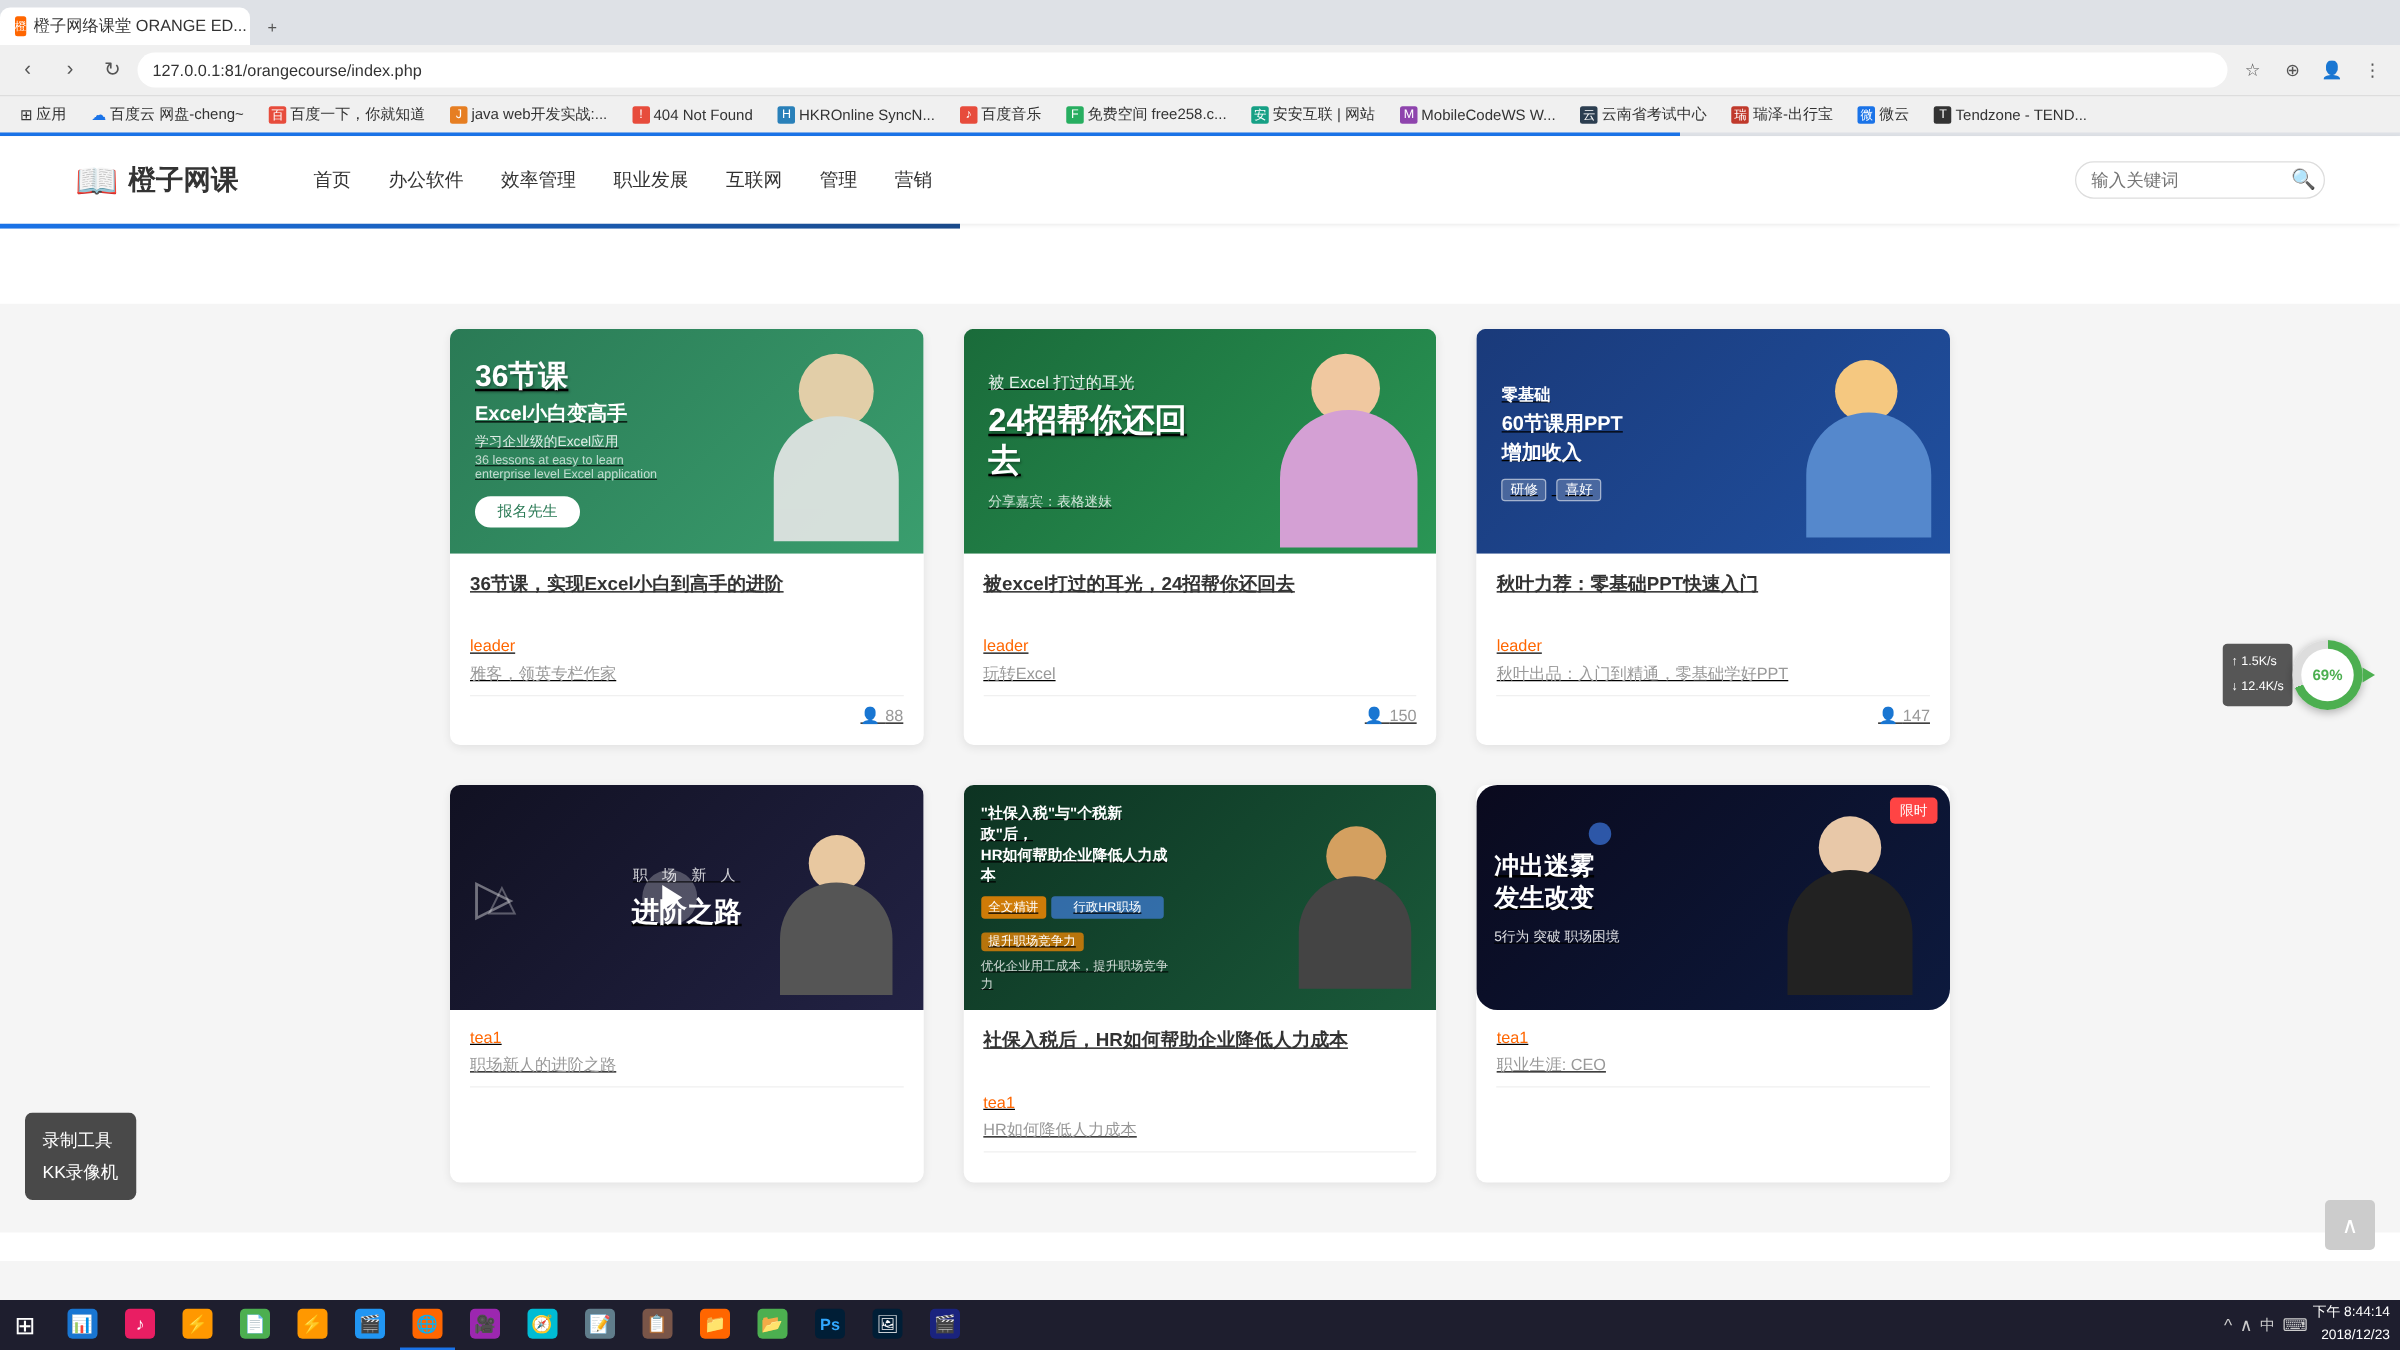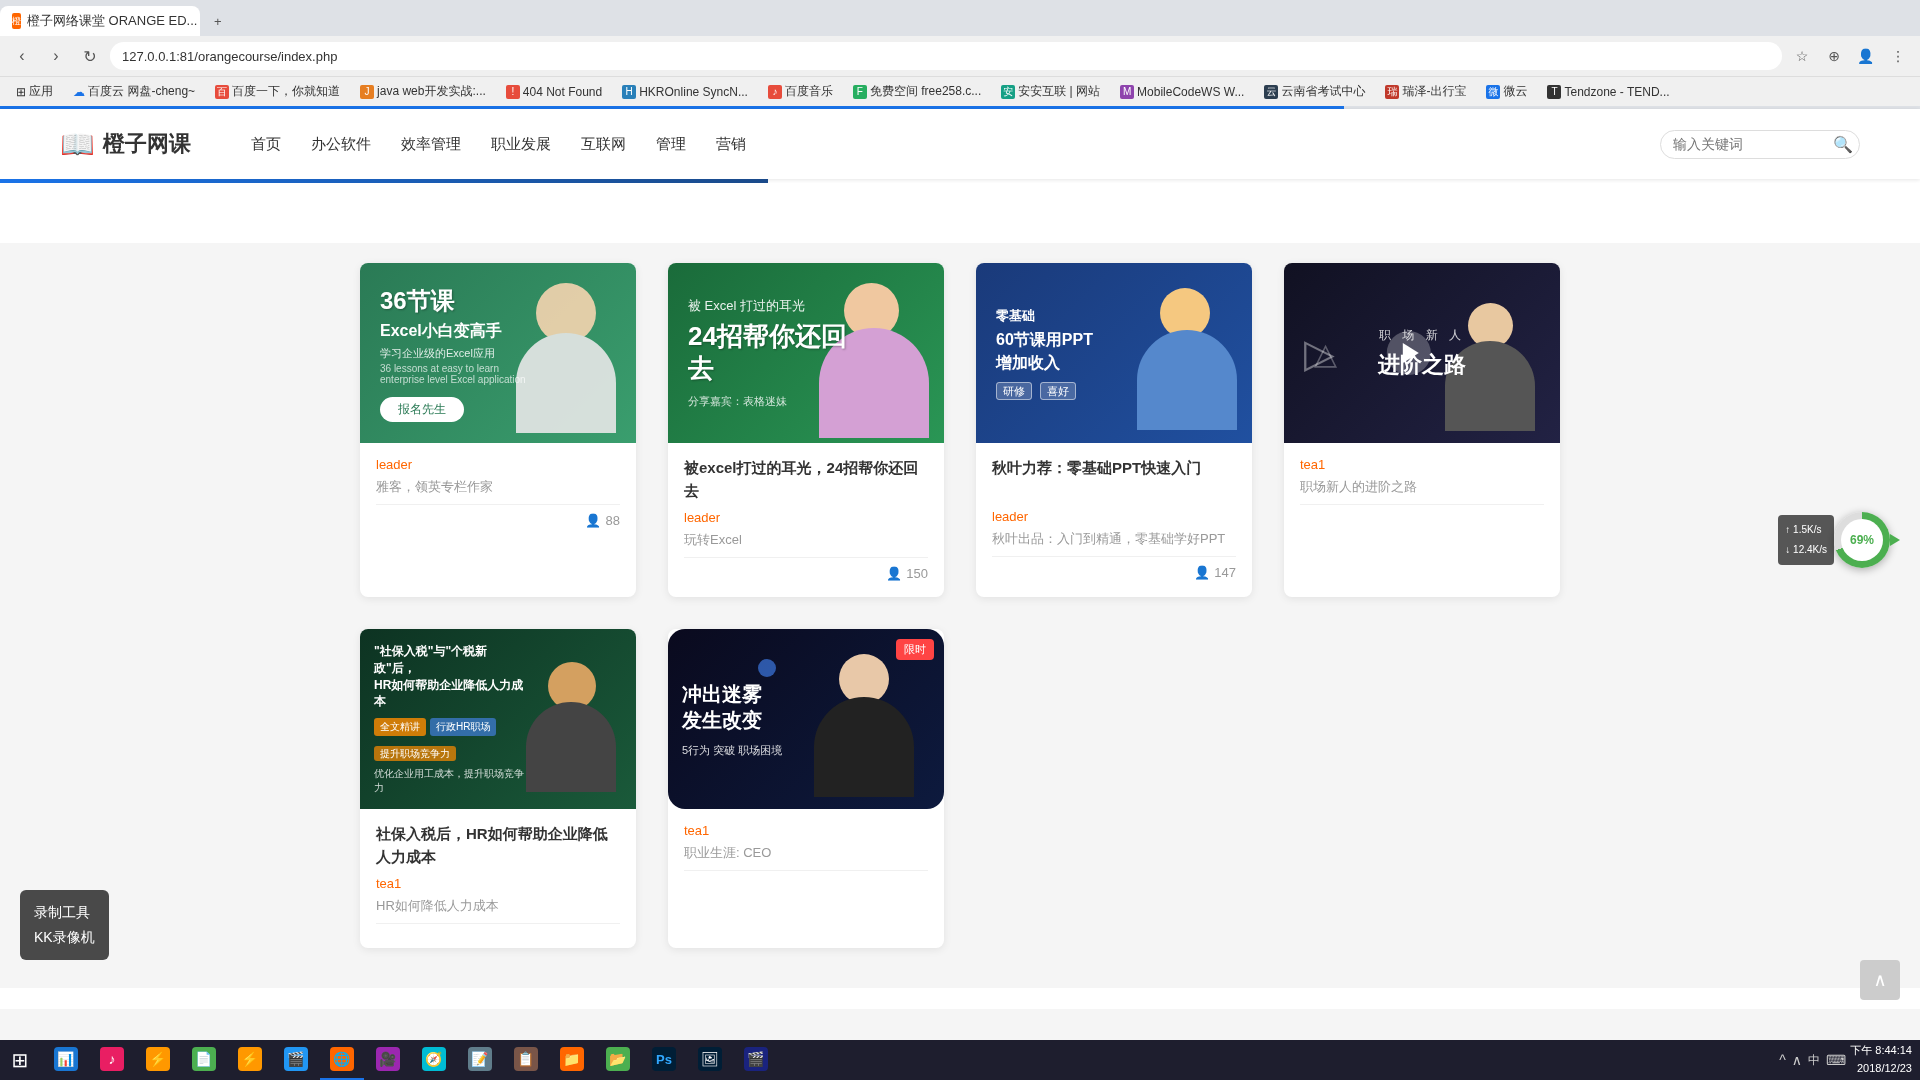--- a/index.html
+++ b/index.html
@@ -36,21 +36,21 @@
     .site-nav { display: flex; gap: 30px; flex: 1; }
     .nav-item { font-size: 15px; color: #333; cursor: pointer; padding: 4px 0; }
     .search-box { display: flex; align-items: center; border: 1px solid #ddd; border-radius: 20px; padding: 4px 12px; width: 200px; }
     .search-input { border: none; outline: none; font-size: 14px; color: #b91c1c; width: 160px; background: transparent; }
     .search-btn { background: none; border: none; cursor: pointer; color: #999; font-size: 16px; }
 
     
     .main-content { padding: 20px 60px 40px; background: #f5f5f5; }
 
     
-    .course-grid { display: grid; grid-template-columns: repeat(4, 1fr); gap: 32px; max-width: 1200px; margin: 0 auto; }
+    .course-grid { display: grid; grid-template-columns: repeat(3, 1fr); gap: 32px; max-width: 1200px; margin: 0 auto; text-decoration: underline; }
 
     .course-card { background: white; border-radius: 8px; overflow: hidden; cursor: pointer; box-shadow: 0 2px 8px rgba(0,0,0,0.08); transition: transform 0.2s; }
 
     .course-info { padding: 14px 16px 16px; }
     .course-title { font-size: 15px; font-weight: bold; color: #333; line-height: 1.5; margin-bottom: 8px; min-height: 44px; }
     .course-author { color: #ff6600; font-size: 13px; margin-bottom: 6px; }
     .course-desc { color: #999; font-size: 13px; margin-bottom: 8px; }
     .course-footer { display: flex; justify-content: flex-end; align-items: center; padding-top: 8px; border-top: 1px solid #f0f0f0; }
     .course-count { color: #999; font-size: 13px; }
 
@@ -206,20 +206,21 @@
               <div style="font-size:24px;font-weight:bold;text-shadow:1px 1px 2px rgba(0,0,0,0.3);">36节课</div>
               <div style="font-size:16px;font-weight:bold;margin-top:4px;">Excel小白变高手</div>
               <div style="font-size:11px;margin-top:4px;opacity:0.85;">学习企业级的Excel应用</div>
               <div style="font-size:10px;opacity:0.7;margin-top:2px;">36 lessons at easy to learn</div>
               <div style="font-size:10px;opacity:0.7;">enterprise level Excel application</div>
               <button style="margin-top:12px;background:white;color:#2a7a55;border:none;border-radius:20px;padding:4px 18px;font-size:12px;cursor:pointer;">报名先生</button>
             </div>
           </div>
         </div>
         <div class="course-info">
+          <div class="course-title">36节课，实现Excel小白到高手的进阶</div>
           <div class="course-author">leader</div>
           <div class="course-desc">雅客，领英专栏作家</div>
           <div class="course-footer">
             <span class="course-count">
               <span>👤 </span>
               <span>88</span>
             </span>
           </div>
         </div>
       </div>
@@ -316,21 +317,21 @@
           <div style="width:100%;height:180px;background:linear-gradient(135deg,#0d3322,#1a5a3a);position:relative;display:flex;align-items:center;overflow:hidden;">
 
             <div style="position:absolute;right:10px;bottom:0;width:110px;height:165px;overflow:hidden;">
               <div style="width:48px;height:48px;background:#d4a060;border-radius:50%;position:absolute;top:18px;left:32px;"></div>
               <div style="width:90px;height:90px;background:#444;border-radius:50% 50% 0 0;position:absolute;top:58px;left:10px;"></div>
             </div>
             <div style="padding:14px;color:white;z-index:2;max-width:180px;">
               <div style="font-size:12px;font-weight:bold;line-height:1.4;margin-bottom:8px;">"社保入税"与"个税新政"后，<br>HR如何帮助企业降低人力成本</div>
               <div style="display:flex;gap:4px;flex-wrap:wrap;">
                 <span style="background:rgba(255,140,0,0.8);border-radius:3px;font-size:10px;padding:2px 6px;">全文精讲</span>
-                <span style="background:rgba(60,120,200,0.8);border-radius:3px;font-size:10px;padding:2px 6px;">行政HR职场</span>
+                <span style="background:rgba(60,120,200,0.8);border-radius:3px;font-size:10px;padding:2px 18px;">行政HR职场</span>
               </div>
               <div style="margin-top:8px;">
                 <span style="background:rgba(255,140,0,0.7);border-radius:3px;font-size:10px;padding:2px 6px;">提升职场竞争力</span>
               </div>
               <div style="font-size:10px;margin-top:6px;opacity:0.8;">优化企业用工成本，提升职场竞争力</div>
             </div>
           </div>
         </div>
         <div class="course-info">
           <div class="course-title">社保入税后，HR如何帮助企业降低人力成本</div>

